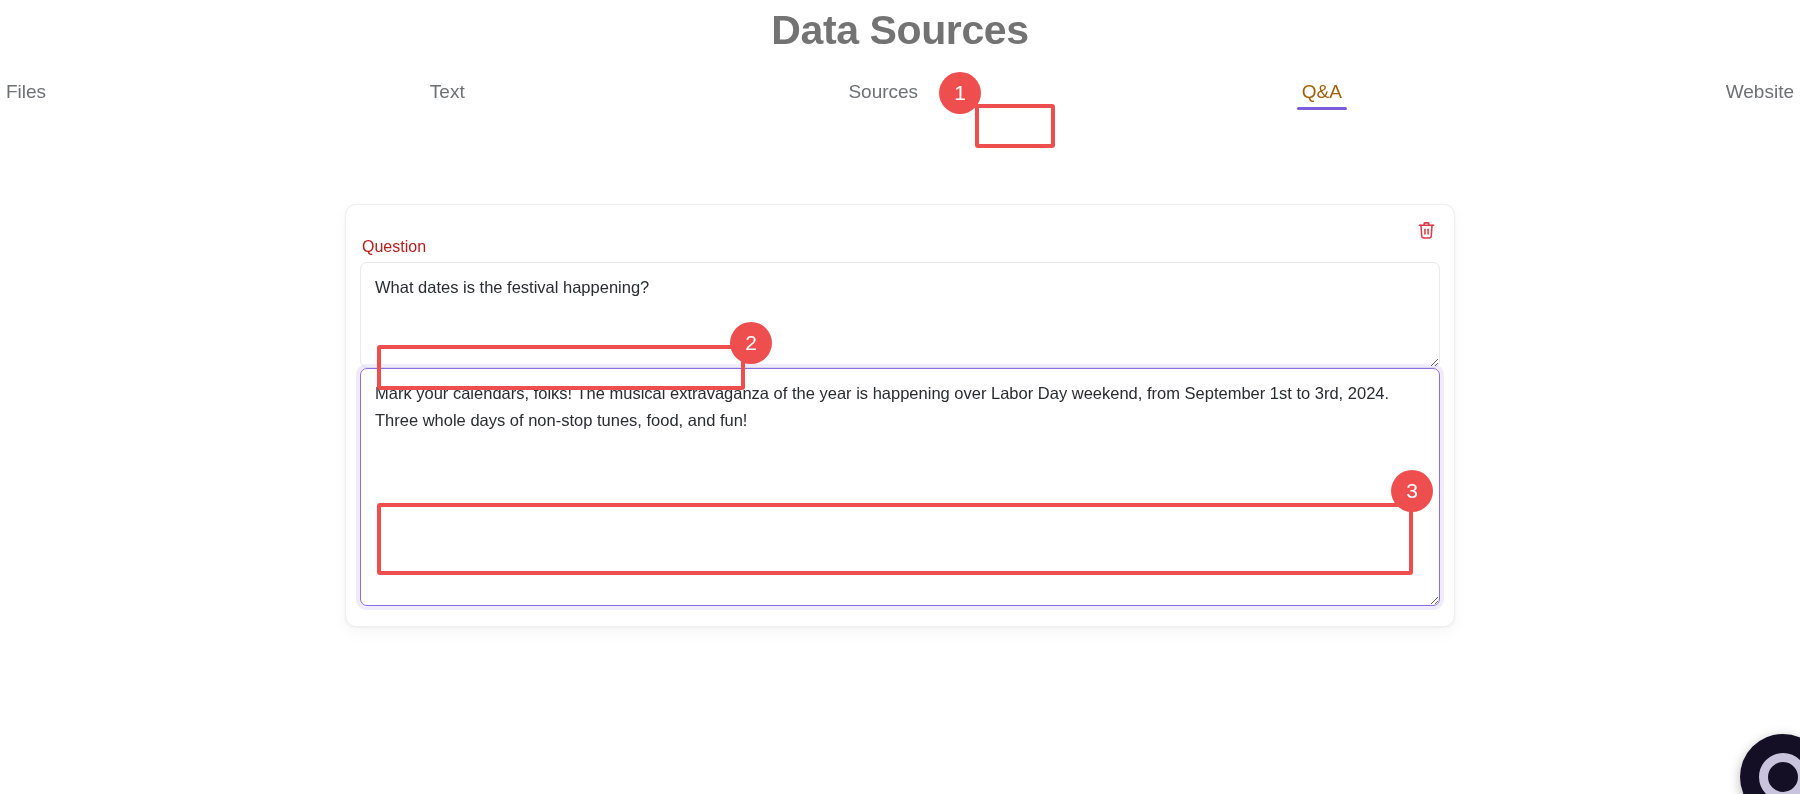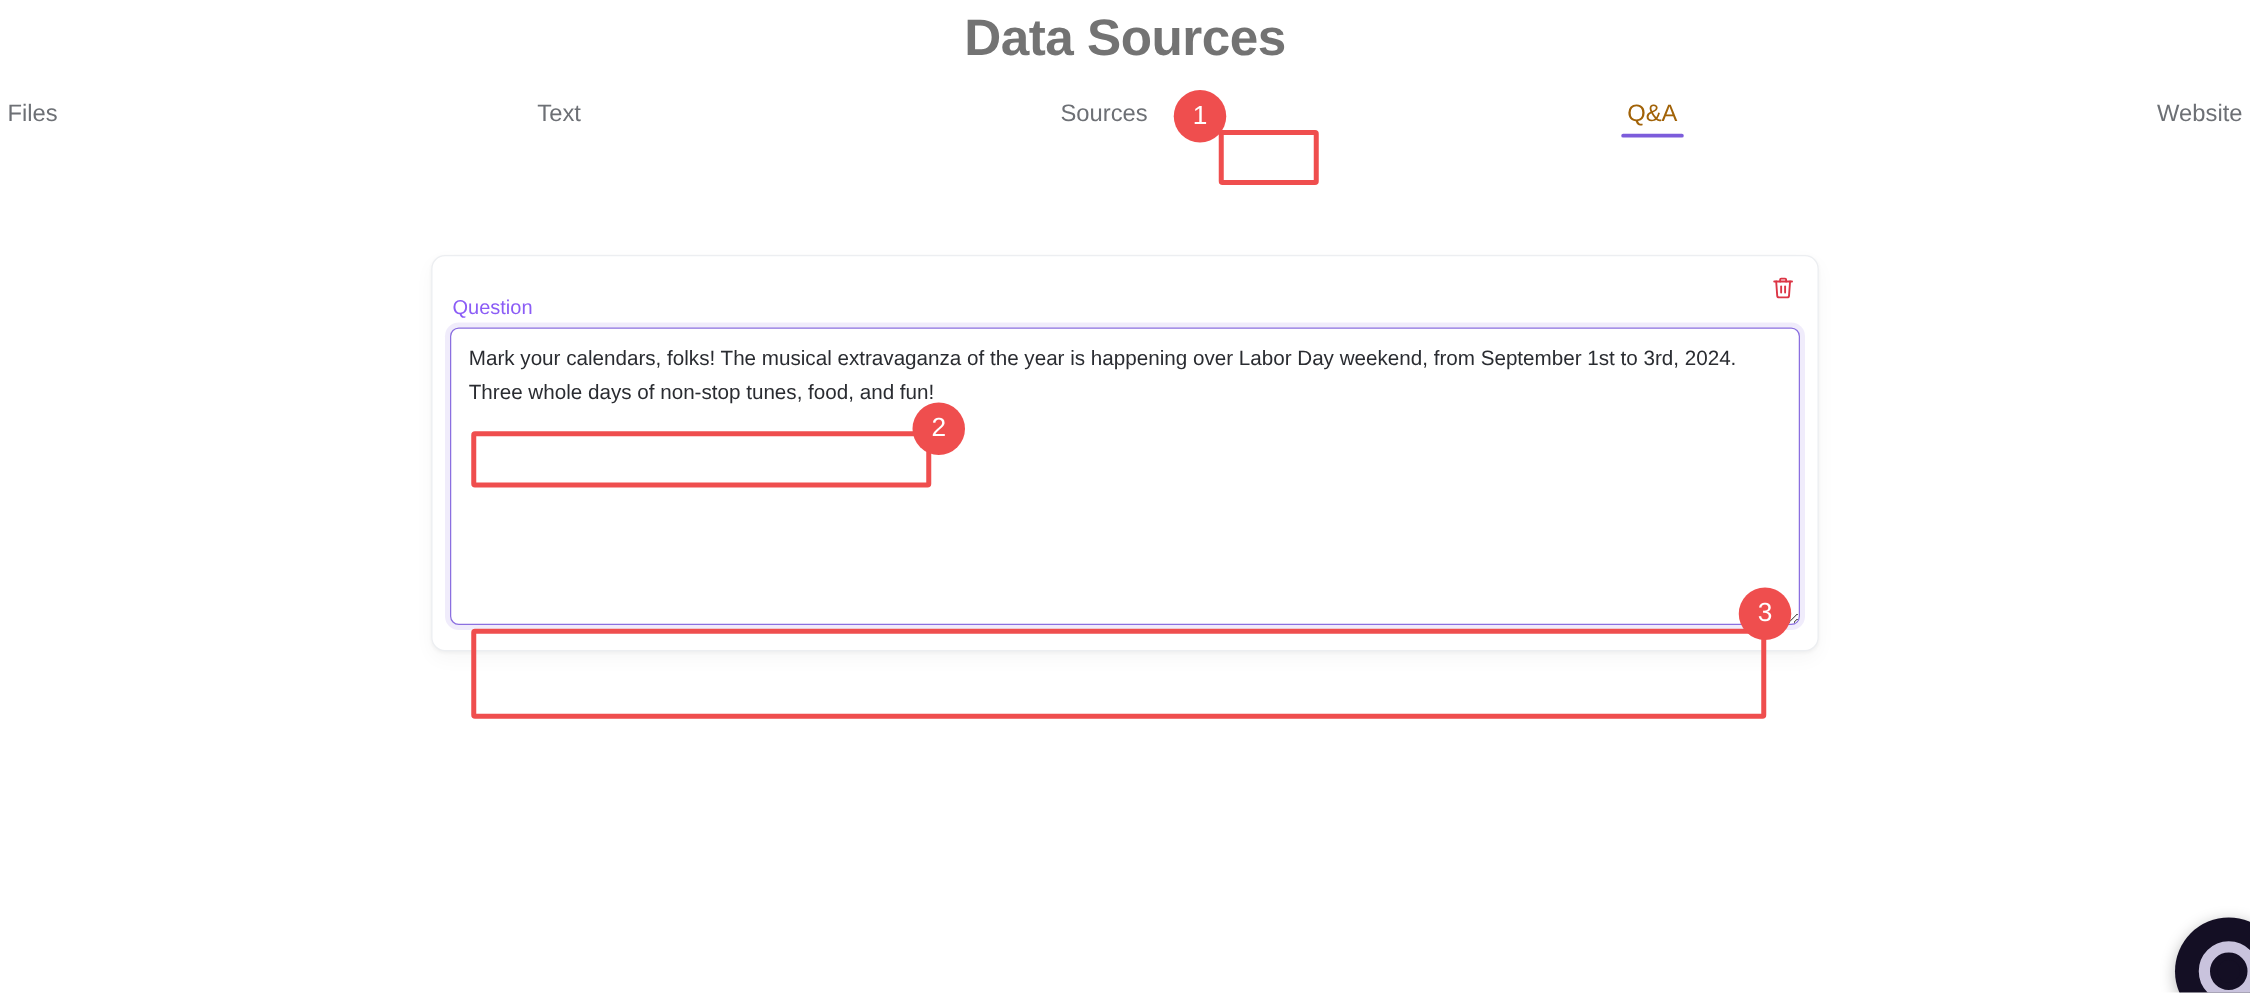--- a/index.html
+++ b/index.html
@@ -89,21 +89,21 @@
     align-items: center;
     justify-content: center;
     cursor: pointer;
     background: transparent;
     border: none;
     padding: 0;
   }
 
   .field-label {
     font-size: 16px;
-    color: #8b5cf6;
+    color: #b91c1c;
     margin: 18px 0 6px 2px;
     line-height: 1.2;
     display: block;
   }
   .field-label.answer-label {
     margin-top: 18px;
   }
 
   .ta {
     display: block;
@@ -218,20 +218,21 @@
           <path d="M19 6l-1 14a2 2 0 0 1-2 2H8a2 2 0 0 1-2-2L5 6"></path>
           <path d="M10 11v6"></path>
           <path d="M14 11v6"></path>
           <path d="M9 6V4a1 1 0 0 1 1-1h4a1 1 0 0 1 1 1v2"></path>
         </svg>
       </span>
     </button>
 
     <label class="field-label">Question</label>
 
+    <textarea class="ta ta-question" placeholder="Question" style="">What dates is the festival happening?</textarea>
 
 
     <textarea class="ta ta-answer" placeholder="Answer" style="">Mark your calendars, folks! The musical extravaganza of the year is happening over Labor Day weekend, from September 1st to 3rd, 2024. Three whole days of non-stop tunes, food, and fun!</textarea>
 
   </section>
 </div>
 
 <div class="anno-layer">
 
   <div class="anno-box" style="left:975px; top:104px; width:80px; height:44px;"></div>

